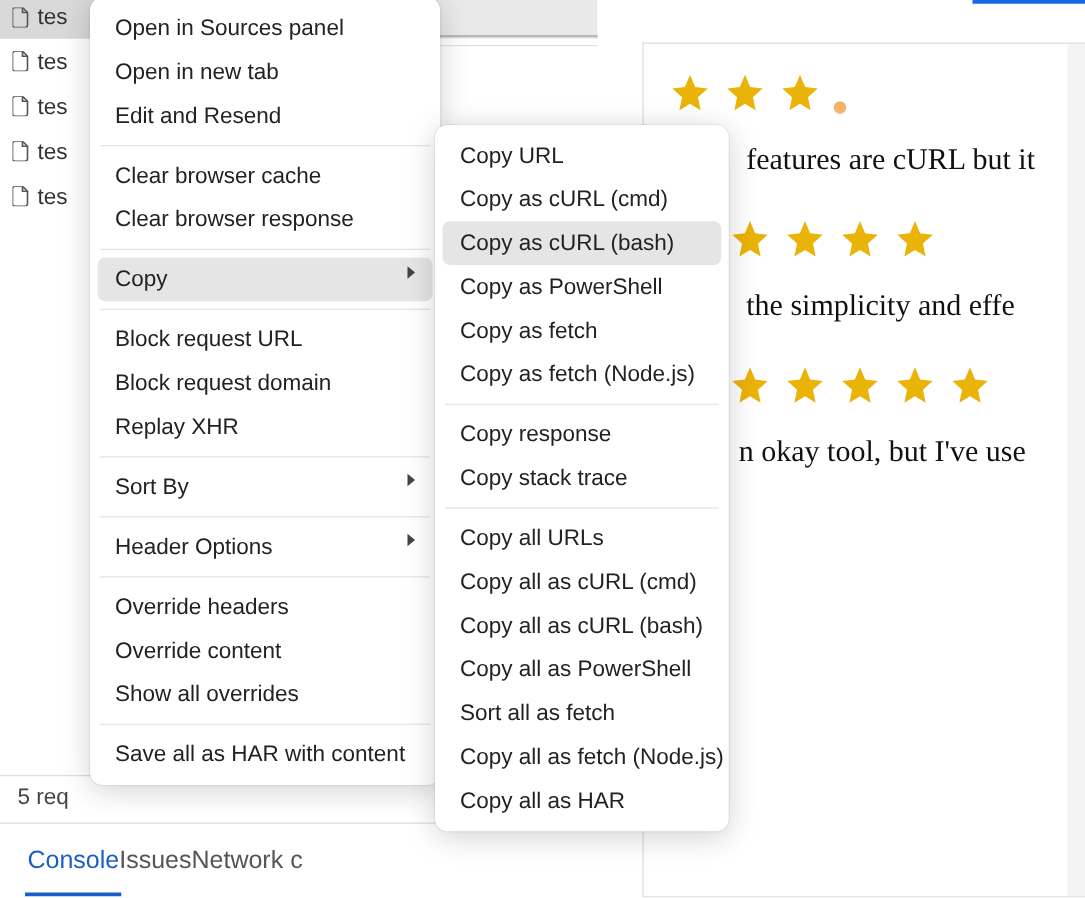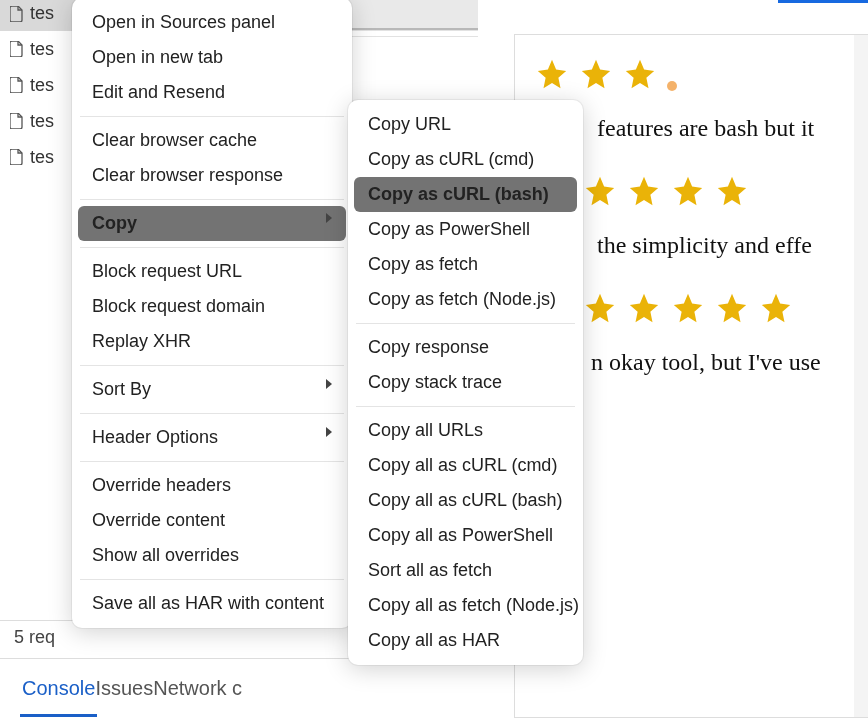--- a/index.html
+++ b/index.html
@@ -167,21 +167,21 @@
     top: -2px;
     width: 280px;
   }
   .ctx-item {
     padding: 7px 14px;
     border-radius: 6px;
     display: flex;
     justify-content: space-between;
     white-space: nowrap;
   }
-  .ctx-item.highlight { background: #737373; font-weight: bold; }
+  .ctx-item.highlight { background: #e5e5e5; }
   .ctx-sep {
     height: 1px;
     background: #e4e4e4;
     margin: 6px 2px;
   }
   .ctx-caret {
     width: 0; height: 0;
     border-top: 5px solid transparent;
     border-bottom: 5px solid transparent;
     border-left: 6px solid #444;
@@ -268,21 +268,21 @@
             <path d="M12 2l2.9 6.9L22 9.8l-5.5 4.9L18 22l-6-3.6L6 22l1.5-7.3L2 9.8l7.1-.9L12 2z"></path>
           </svg></span>
       <span class="star"><svg viewBox="0 0 24 24" fill="currentColor">
             <path d="M12 2l2.9 6.9L22 9.8l-5.5 4.9L18 22l-6-3.6L6 22l1.5-7.3L2 9.8l7.1-.9L12 2z"></path>
           </svg></span>
       <span class="star"><svg viewBox="0 0 24 24" fill="currentColor">
             <path d="M12 2l2.9 6.9L22 9.8l-5.5 4.9L18 22l-6-3.6L6 22l1.5-7.3L2 9.8l7.1-.9L12 2z"></path>
           </svg></span>
       <span class="star empty-dot"></span>
     </div>
-    <div class="review-text" style="padding-left:62px">features are bash but it</div>
+    <div class="review-text" style="padding-left:62px">features are cURL but it</div>
   </div>
 
   <div class="review">
     <div class="stars" style="padding-left:48px">
       <span class="star"><svg viewBox="0 0 24 24" fill="currentColor">
             <path d="M12 2l2.9 6.9L22 9.8l-5.5 4.9L18 22l-6-3.6L6 22l1.5-7.3L2 9.8l7.1-.9L12 2z"></path>
           </svg></span>
       <span class="star"><svg viewBox="0 0 24 24" fill="currentColor">
             <path d="M12 2l2.9 6.9L22 9.8l-5.5 4.9L18 22l-6-3.6L6 22l1.5-7.3L2 9.8l7.1-.9L12 2z"></path>
           </svg></span>

